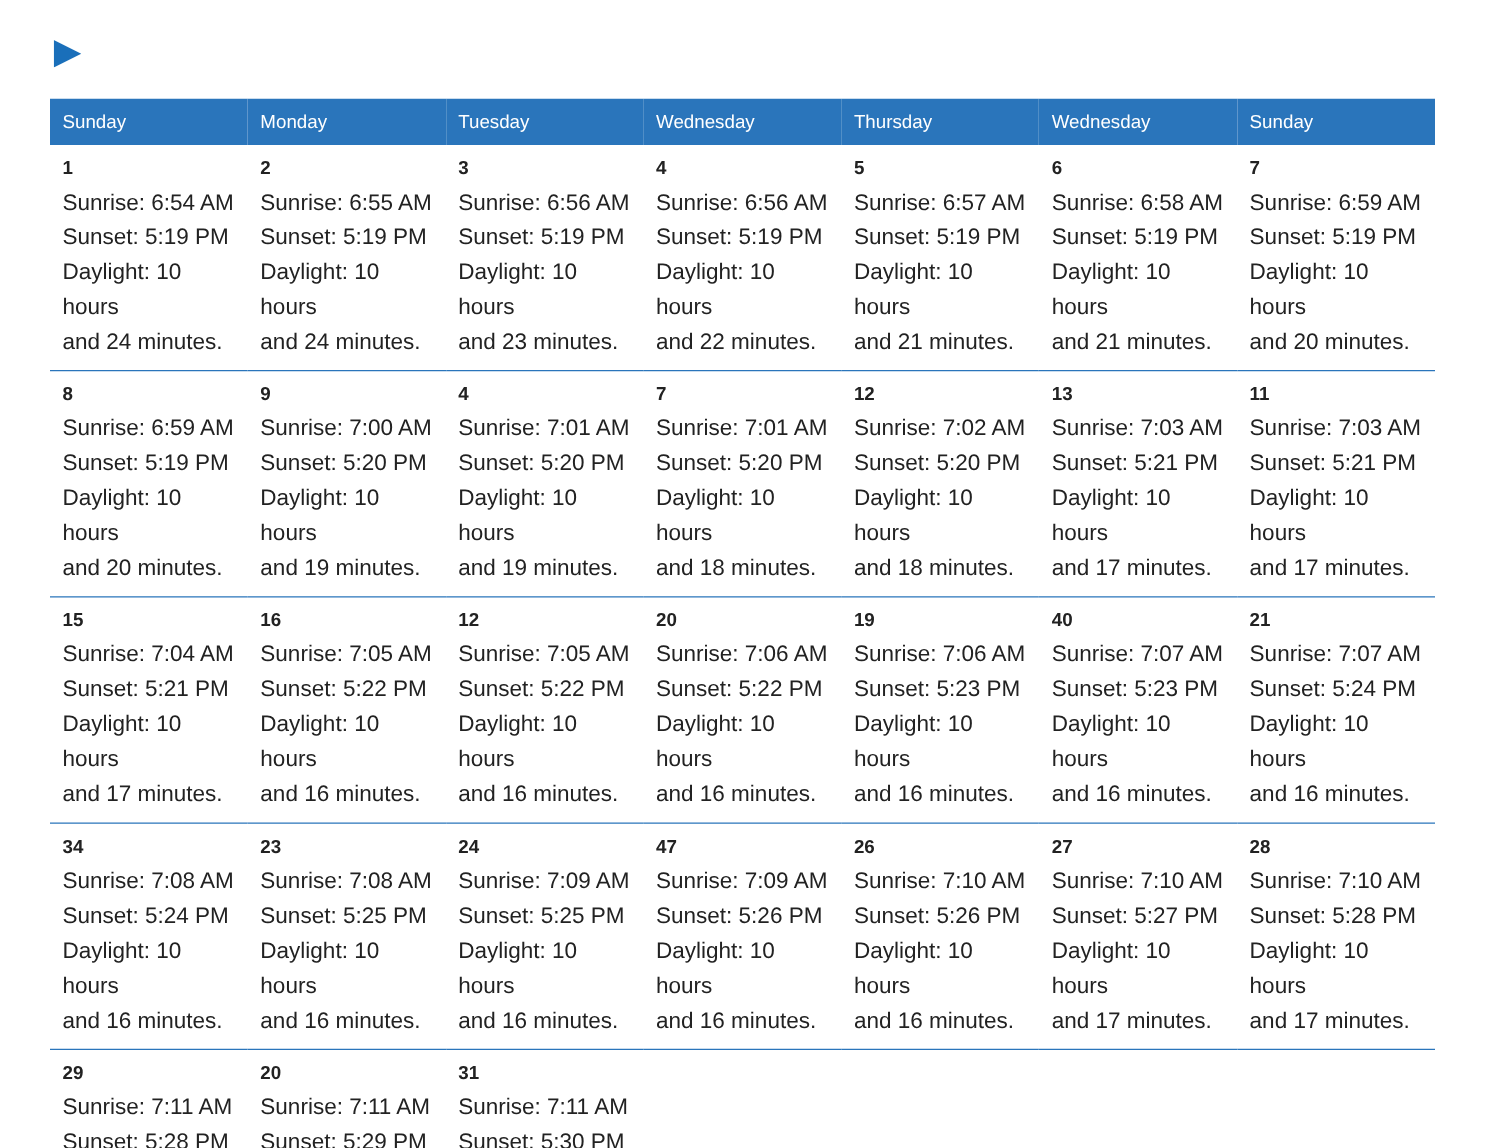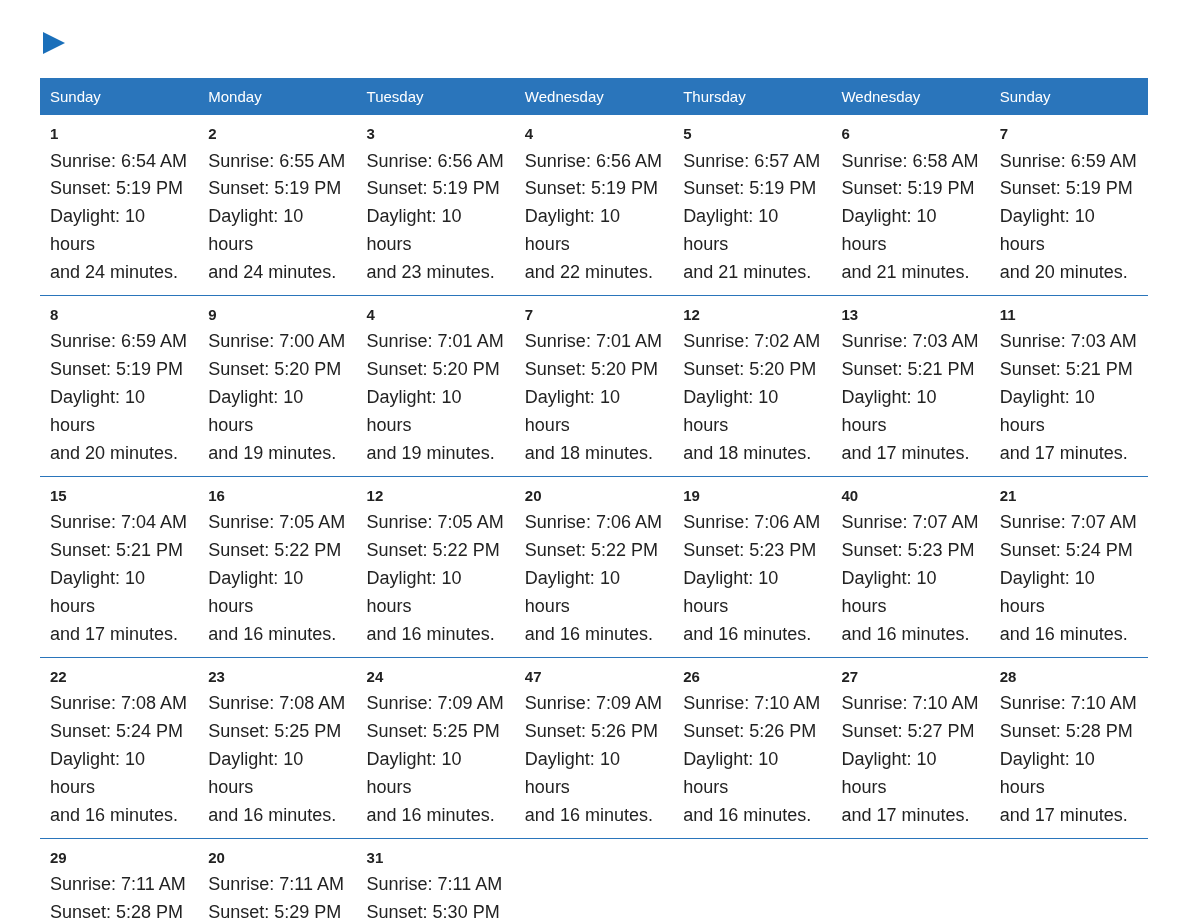--- a/index.html
+++ b/index.html
@@ -146,21 +146,21 @@
       <tr>
         <td><span class="day-num">15</span><span class="day-info">Sunrise: 7:04 AM<br>Sunset: 5:21 PM<br>Daylight: 10 hours<br>and 17 minutes.</span></td>
         <td><span class="day-num">16</span><span class="day-info">Sunrise: 7:05 AM<br>Sunset: 5:22 PM<br>Daylight: 10 hours<br>and 16 minutes.</span></td>
         <td><span class="day-num">12</span><span class="day-info">Sunrise: 7:05 AM<br>Sunset: 5:22 PM<br>Daylight: 10 hours<br>and 16 minutes.</span></td>
         <td><span class="day-num">20</span><span class="day-info">Sunrise: 7:06 AM<br>Sunset: 5:22 PM<br>Daylight: 10 hours<br>and 16 minutes.</span></td>
         <td><span class="day-num">19</span><span class="day-info">Sunrise: 7:06 AM<br>Sunset: 5:23 PM<br>Daylight: 10 hours<br>and 16 minutes.</span></td>
         <td><span class="day-num">40</span><span class="day-info">Sunrise: 7:07 AM<br>Sunset: 5:23 PM<br>Daylight: 10 hours<br>and 16 minutes.</span></td>
         <td><span class="day-num">21</span><span class="day-info">Sunrise: 7:07 AM<br>Sunset: 5:24 PM<br>Daylight: 10 hours<br>and 16 minutes.</span></td>
       </tr>
       <tr>
-        <td><span class="day-num">22</span><span class="day-info">Sunrise: 7:08 AM<br>Sunset: 5:24 PM<br>Daylight: 10 hours<br>and 16 minutes.</span></td>
+        <td><span class="day-num">34</span><span class="day-info">Sunrise: 7:08 AM<br>Sunset: 5:24 PM<br>Daylight: 10 hours<br>and 16 minutes.</span></td>
         <td><span class="day-num">23</span><span class="day-info">Sunrise: 7:08 AM<br>Sunset: 5:25 PM<br>Daylight: 10 hours<br>and 16 minutes.</span></td>
         <td><span class="day-num">24</span><span class="day-info">Sunrise: 7:09 AM<br>Sunset: 5:25 PM<br>Daylight: 10 hours<br>and 16 minutes.</span></td>
         <td><span class="day-num">47</span><span class="day-info">Sunrise: 7:09 AM<br>Sunset: 5:26 PM<br>Daylight: 10 hours<br>and 16 minutes.</span></td>
         <td><span class="day-num">26</span><span class="day-info">Sunrise: 7:10 AM<br>Sunset: 5:26 PM<br>Daylight: 10 hours<br>and 16 minutes.</span></td>
         <td><span class="day-num">27</span><span class="day-info">Sunrise: 7:10 AM<br>Sunset: 5:27 PM<br>Daylight: 10 hours<br>and 17 minutes.</span></td>
         <td><span class="day-num">28</span><span class="day-info">Sunrise: 7:10 AM<br>Sunset: 5:28 PM<br>Daylight: 10 hours<br>and 17 minutes.</span></td>
       </tr>
       <tr>
         <td><span class="day-num">29</span><span class="day-info">Sunrise: 7:11 AM<br>Sunset: 5:28 PM<br>Daylight: 10 hours<br>and 17 minutes.</span></td>
         <td><span class="day-num">20</span><span class="day-info">Sunrise: 7:11 AM<br>Sunset: 5:29 PM<br>Daylight: 10 hours<br>and 17 minutes.</span></td>

